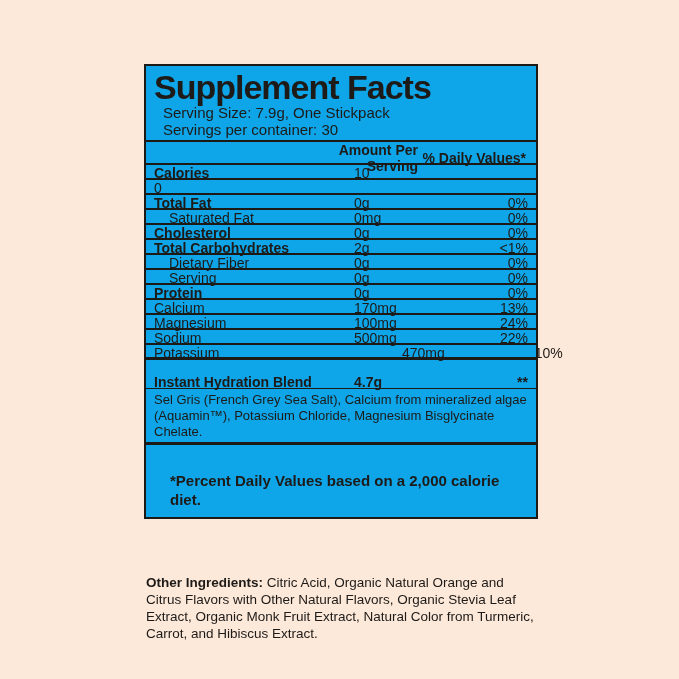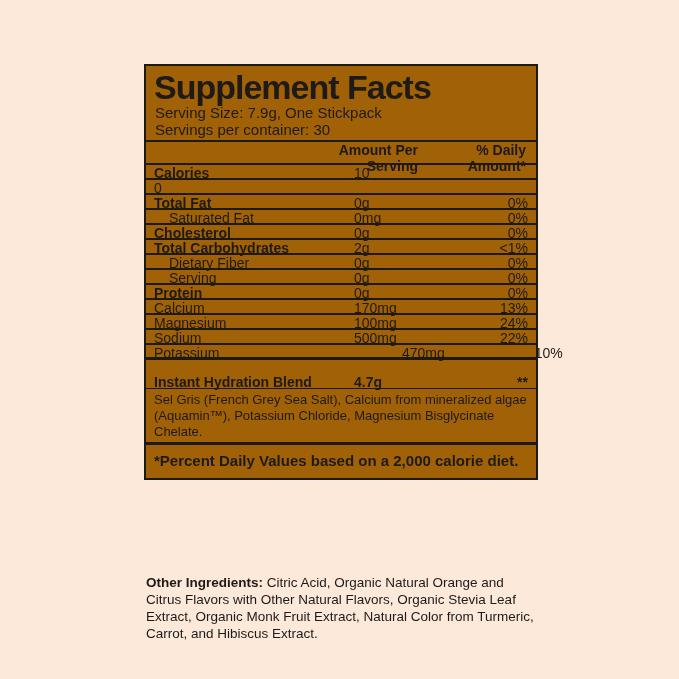--- a/index.html
+++ b/index.html
@@ -12,36 +12,36 @@
     overflow: hidden;
   }
   .page { position: absolute; inset: 0; }
 
   .label-box {
     position: absolute;
     left: 144px; top: 64px;
     width: 394px;
     box-sizing: border-box;
     border: 2px solid #1d1a16;
-    background: #a16207;
+    background: #0ea5e9;
   }
 
   .header-block { padding: 4px 8px 2px 8px; }
   .panel-title {
     margin: 0;
     font-size: 34px;
     line-height: 34px;
     font-weight: bold;
     letter-spacing: -1px;
     white-space: nowrap;
   }
   .serving-line {
     font-size: 15px;
     line-height: 17px;
-    margin-left: 1px;
+    margin-left: 9px;
   }
 
   .col-header-row {
     display: grid;
     grid-template-columns: 150px 1fr 118px;
     align-items: center;
     height: 21px;
     border-top: 2px solid #1d1a16;
     border-bottom: 2px solid #1d1a16;
     font-weight: bold;
@@ -77,24 +77,25 @@
     font-weight: bold;
     font-size: 14px;
   }
   .blend-desc {
     padding: 3px 8px 2px 8px;
     font-size: 13px;
     line-height: 16px;
     border-bottom: 3px solid #1d1a16;
   }
   .footnotes {
-    padding: 6px 8px 8px 8px;
+    padding: 6px 8px 8px 24px;
     font-weight: bold;
     font-size: 15px;
     line-height: 19px;
+    margin-top: 20px;
   }
 
   .other-ing {
     position: absolute;
     left: 146px; top: 574px;
     width: 392px;
     margin: 0;
     font-size: 13.5px;
     line-height: 17px;
   }
@@ -109,21 +110,21 @@
 
     <div class="header-block">
       <h1 class="panel-title">Supplement Facts</h1>
       <div class="serving-line">Serving Size: 7.9g, One Stickpack</div>
       <div class="serving-line">Servings per container: 30</div>
     </div>
 
     <div class="col-header-row">
       <span></span>
       <span class="amount-hdr">Amount Per Serving</span>
-      <span class="dv-hdr">% Daily Amount*</span>
+      <span class="dv-hdr">% Daily Values*</span>
     </div>
 
     <div id="rows">
   <div class="nrow bold">
     <span class="nname">Calories</span>
     <span class="namount">10</span>
     <span class="ndv"></span>
   </div>
 
   <div class="nrow bold">

